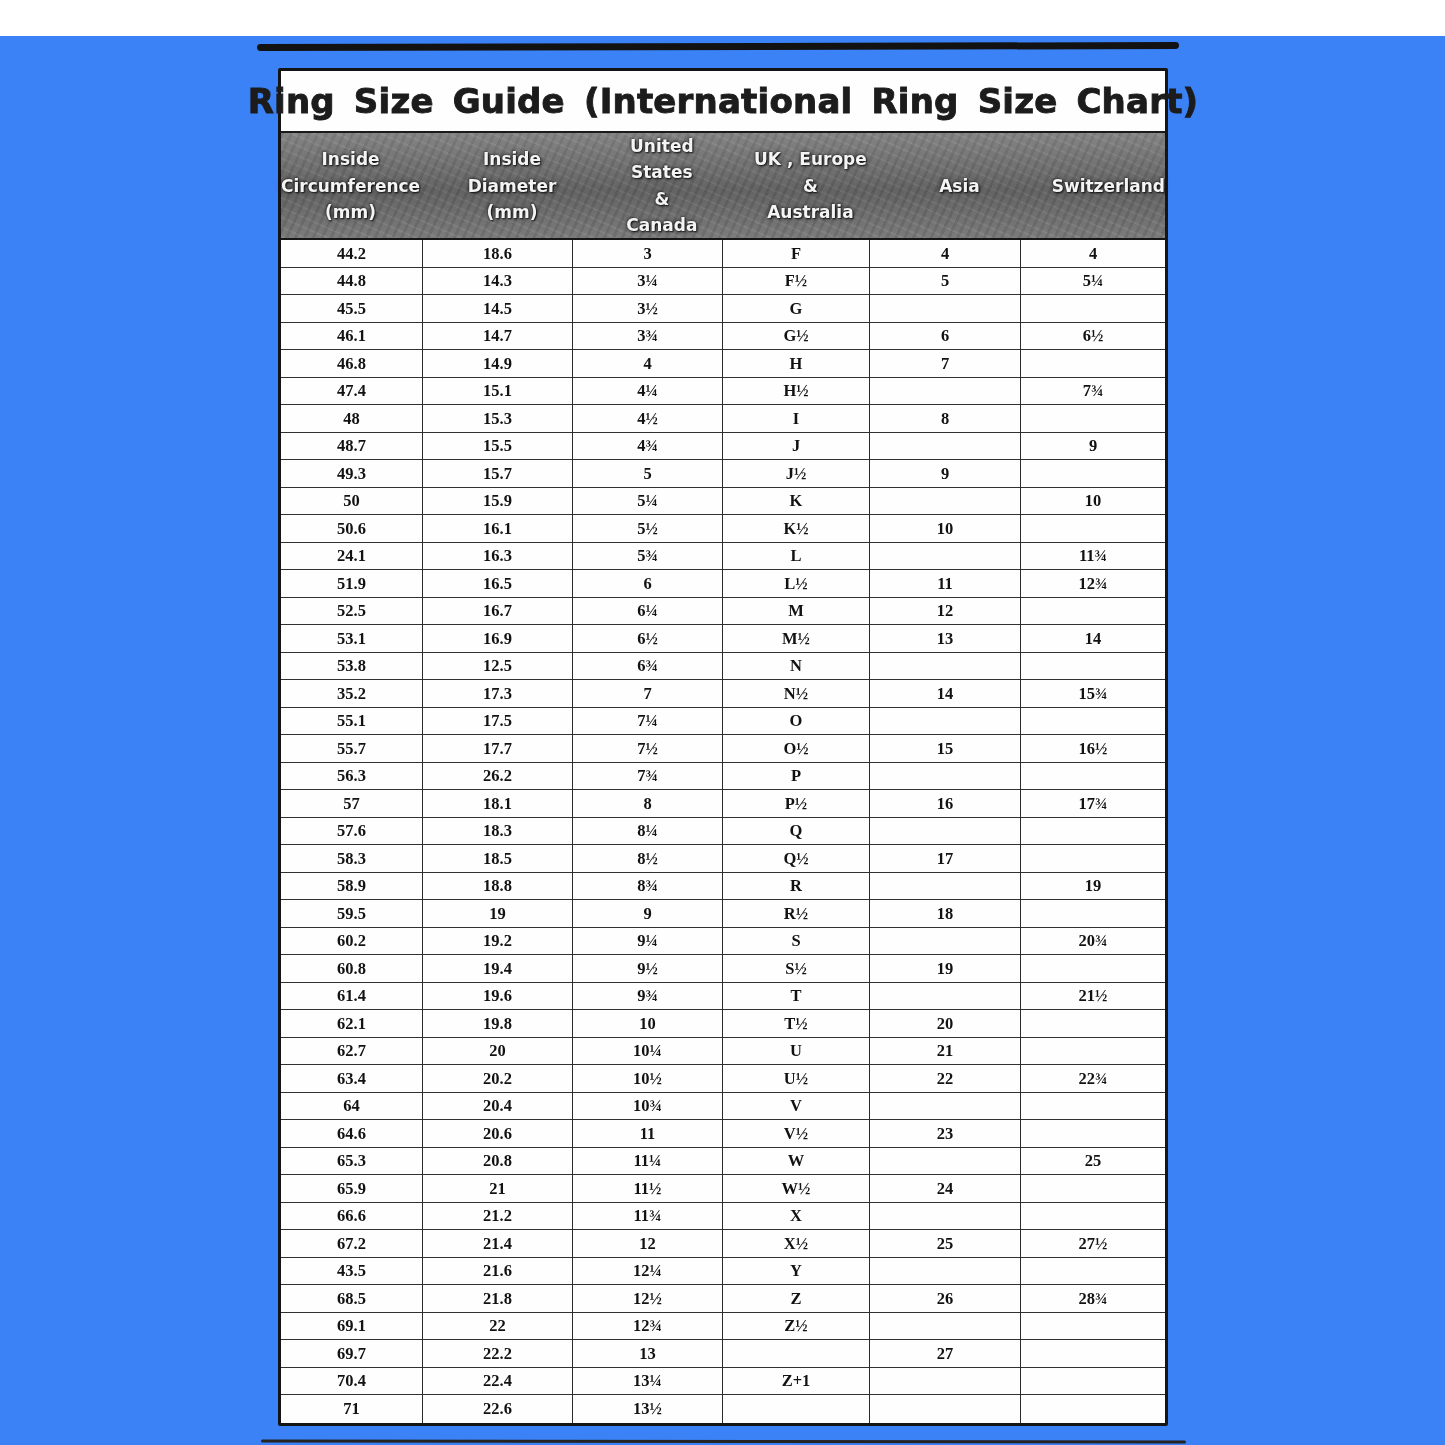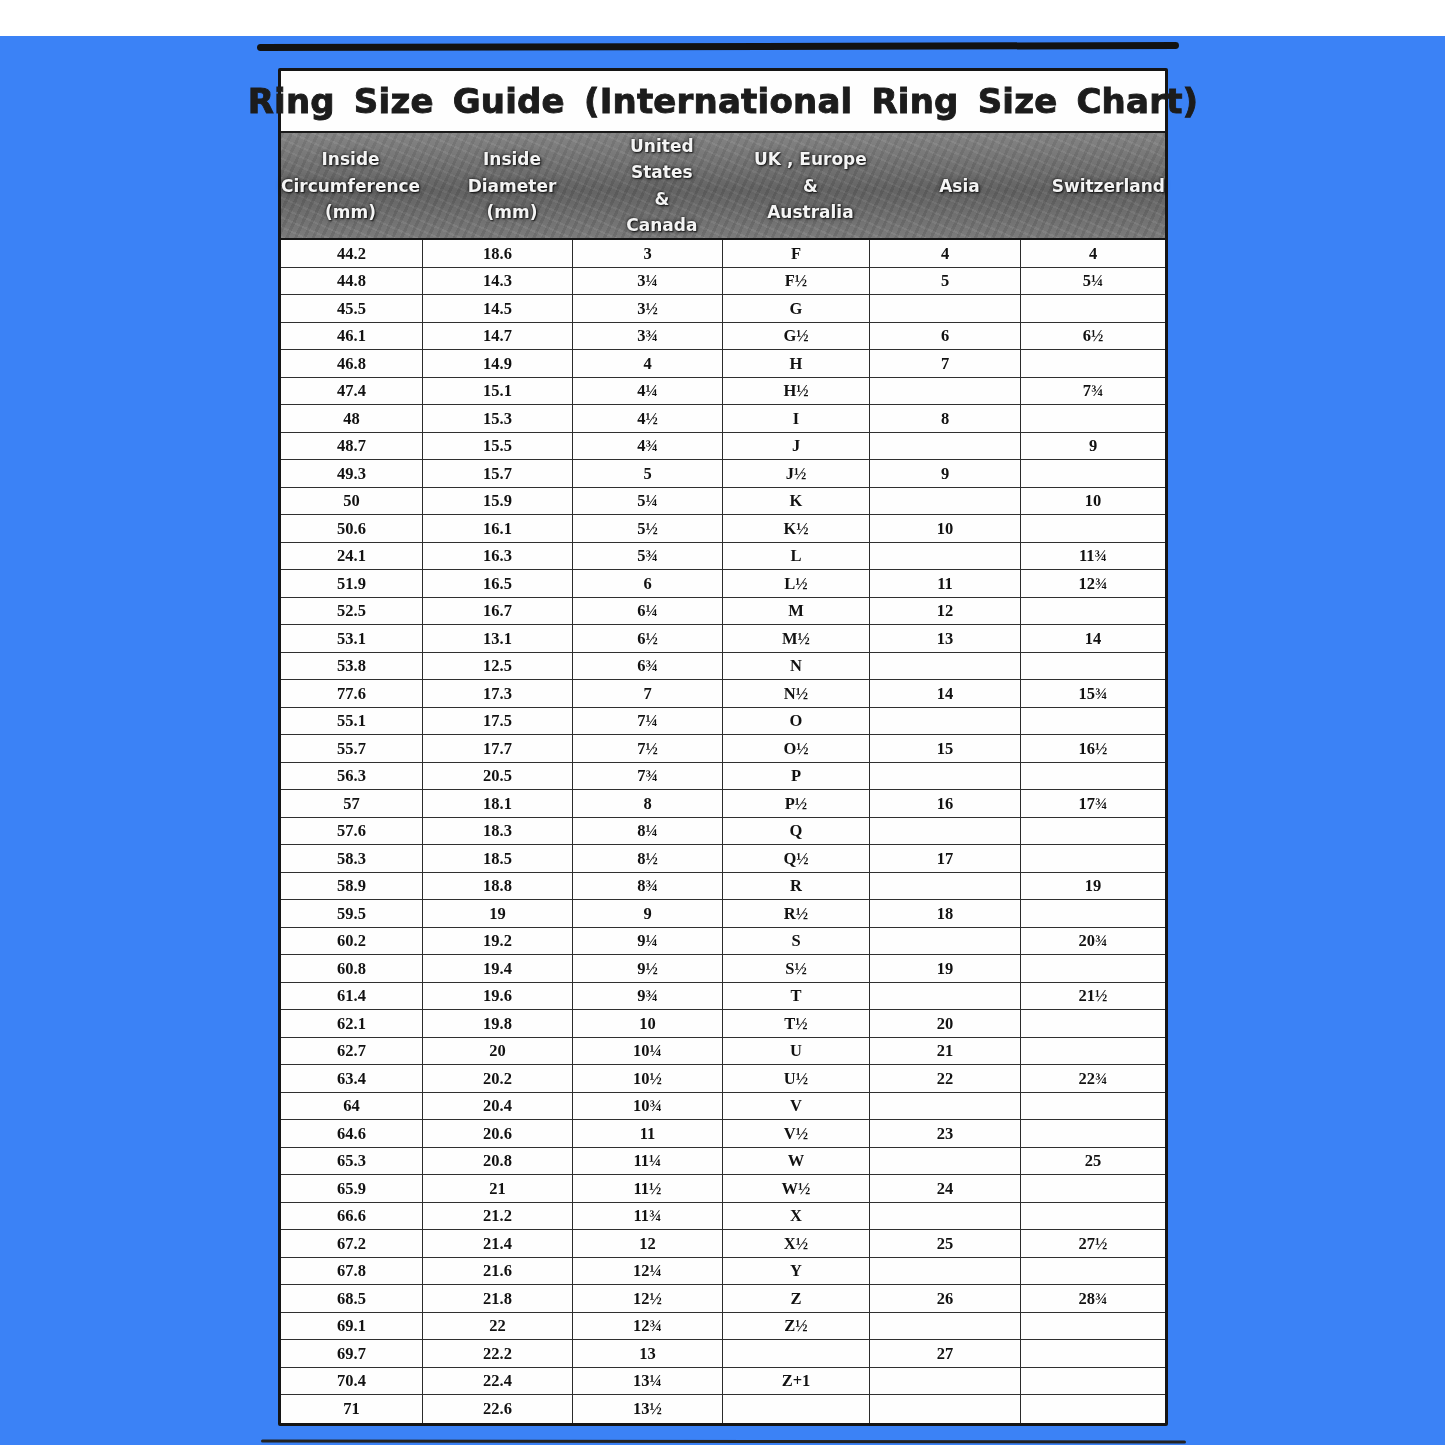--- a/index.html
+++ b/index.html
@@ -209,51 +209,51 @@
         <div class="cell">L½</div>
         <div class="cell">11</div>
         <div class="cell">12¾</div>
         <div class="cell">52.5</div>
         <div class="cell">16.7</div>
         <div class="cell">6¼</div>
         <div class="cell">M</div>
         <div class="cell">12</div>
         <div class="cell"></div>
         <div class="cell">53.1</div>
-        <div class="cell">13.1</div>
+        <div class="cell">16.9</div>
         <div class="cell">6½</div>
         <div class="cell">M½</div>
         <div class="cell">13</div>
         <div class="cell">14</div>
         <div class="cell">53.8</div>
         <div class="cell">12.5</div>
         <div class="cell">6¾</div>
         <div class="cell">N</div>
         <div class="cell"></div>
         <div class="cell"></div>
-        <div class="cell">77.6</div>
+        <div class="cell">35.2</div>
         <div class="cell">17.3</div>
         <div class="cell">7</div>
         <div class="cell">N½</div>
         <div class="cell">14</div>
         <div class="cell">15¾</div>
         <div class="cell">55.1</div>
         <div class="cell">17.5</div>
         <div class="cell">7¼</div>
         <div class="cell">O</div>
         <div class="cell"></div>
         <div class="cell"></div>
         <div class="cell">55.7</div>
         <div class="cell">17.7</div>
         <div class="cell">7½</div>
         <div class="cell">O½</div>
         <div class="cell">15</div>
         <div class="cell">16½</div>
         <div class="cell">56.3</div>
-        <div class="cell">20.5</div>
+        <div class="cell">26.2</div>
         <div class="cell">7¾</div>
         <div class="cell">P</div>
         <div class="cell"></div>
         <div class="cell"></div>
         <div class="cell">57</div>
         <div class="cell">18.1</div>
         <div class="cell">8</div>
         <div class="cell">P½</div>
         <div class="cell">16</div>
         <div class="cell">17¾</div>
@@ -346,21 +346,21 @@
         <div class="cell">11¾</div>
         <div class="cell">X</div>
         <div class="cell"></div>
         <div class="cell"></div>
         <div class="cell">67.2</div>
         <div class="cell">21.4</div>
         <div class="cell">12</div>
         <div class="cell">X½</div>
         <div class="cell">25</div>
         <div class="cell">27½</div>
-        <div class="cell">67.8</div>
+        <div class="cell">43.5</div>
         <div class="cell">21.6</div>
         <div class="cell">12¼</div>
         <div class="cell">Y</div>
         <div class="cell"></div>
         <div class="cell"></div>
         <div class="cell">68.5</div>
         <div class="cell">21.8</div>
         <div class="cell">12½</div>
         <div class="cell">Z</div>
         <div class="cell">26</div>

